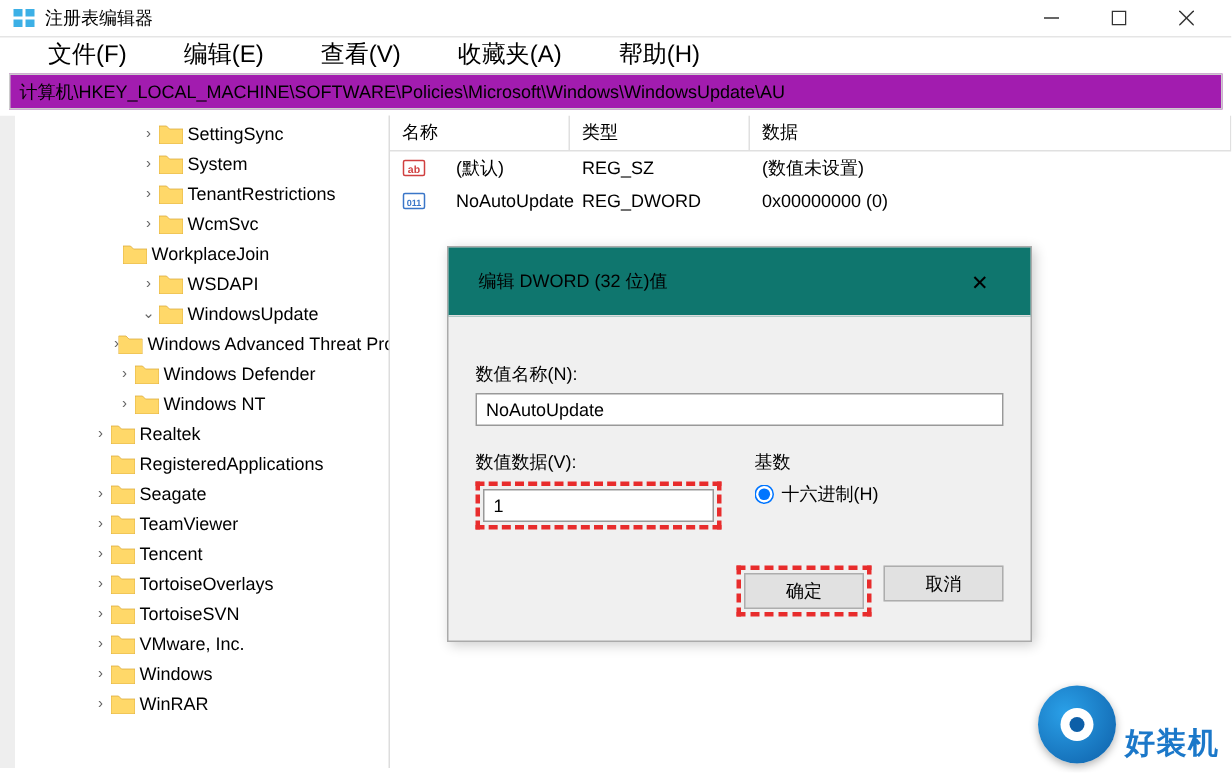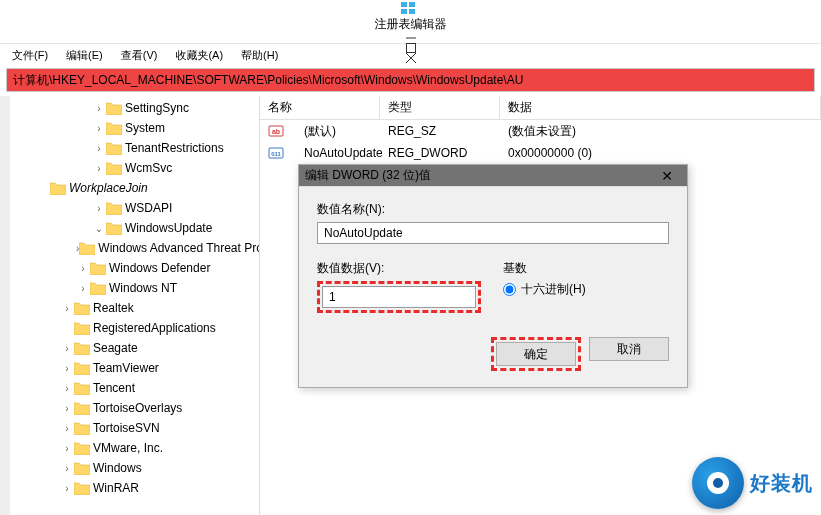--- a/index.html
+++ b/index.html
@@ -1,64 +1,64 @@
 <!DOCTYPE html>
 <html><head>
   <meta charset="utf-8">
   <style>
     * { box-sizing: border-box; margin: 0; padding: 0; }
     body { font-family: "Microsoft YaHei", "Segoe UI", sans-serif; font-size: 12px; background: #fff; width: 821px; height: 515px; overflow: hidden; position: relative; }
     
-    .titlebar { height: 44px; display: flex; align-items: center; padding: 0 8px; border-bottom: 1px solid #e5e5e5; flex-direction: column; }
+    .titlebar { height: 25px; display: flex; align-items: center; padding: 0 8px; border-bottom: 1px solid #e5e5e5; }
     .titlebar-icon { width: 16px; height: 16px; margin-right: 6px; }
     .titlebar-title { flex: 1; font-size: 12px; }
     .win-btn { width: 45px; height: 30px; display: flex; align-items: center; justify-content: center; color: #555; }
     
     .menubar { height: 22px; display: flex; align-items: center; padding: 0 4px; gap: 2px; }
-    .menu-item { padding: 2px 8px; font-size: 11px; }
-    
-    .addressbar { height: 24px; border: 1px solid #ccc; margin: 2px 6px 4px 6px; padding: 2px 6px; display: flex; align-items: center; font-size: 12px; background: #ef4444; }
+    .menu-item { padding: 2px 8px; font-size: 16px; margin-left: 20px; }
+    
+    .addressbar { height: 24px; border: 1px solid #ccc; margin: 2px 6px 4px 6px; padding: 2px 6px; display: flex; align-items: center; font-size: 12px; background: #a21caf; }
     
     .main { display: flex; height: calc(100% - 80px); }
     
     .tree-pane { width: 260px; border-right: 1px solid #ddd; overflow: hidden; padding: 2px 0; position: relative; }
     .tree-pane::before { content: ''; position: absolute; left: 0; top: 0; width: 10px; height: 100%; background: #eee; }
     .tree-item { display: flex; align-items: center; height: 20px; padding-left: 12px; white-space: nowrap; }
     .tree-item.selected { background: #cce8ff; }
     .expander { width: 14px; text-align: center; color: #666; font-size: 10px; }
     .folder-icon { width: 16px; height: 13px; margin-right: 3px; }
     .tree-label { font-size: 12px; }
     
     .list-pane { flex: 1; overflow: hidden; position: relative; }
     .list-header { display: flex; height: 24px; border-bottom: 1px solid #e0e0e0; }
     .list-header-col { padding: 3px 8px; border-right: 1px solid #e0e0e0; font-size: 12px; }
     .list-row { display: flex; height: 22px; align-items: center; }
     .list-cell { padding: 2px 8px; display: flex; align-items: center; gap: 16px; }
     .val-icon { width: 16px; height: 16px; margin-right: 4px; flex-shrink: 0; }
     
     .dialog { position: absolute; left: 298px; top: 164px; width: 390px; background: #f0f0f0; border: 1px solid #aaa; box-shadow: 2px 2px 8px rgba(0,0,0,0.2); }
-    .dialog-title { height: 22px; display: flex; align-items: center; padding: 0 6px; background: #737373; border-bottom: 1px solid #ddd; font-size: 12px; }
+    .dialog-title { height: 46px; display: flex; align-items: center; padding: 0 20px; background: #0f766e; border-bottom: 1px solid #ddd; font-size: 12px; }
     .dialog-title-text { flex: 1; }
     .dialog-close { font-size: 14px; padding: 0 8px; }
-    .dialog-body { padding: 14px 18px 16px 18px; }
+    .dialog-body { padding: 30px 18px 16px 18px; }
     .field-label { font-size: 12px; margin-bottom: 4px; }
     .text-input { width: 100%; border: 1px solid #999; padding: 3px 6px; font-size: 12px; background: #fff; font-family: inherit; }
     .text-input[readonly] { background: #fff; }
     .row { display: flex; gap: 20px; margin-top: 16px; }
     .col { flex: 1; }
     .radio-row { display: flex; align-items: center; margin: 4px 0; font-size: 12px; }
     .radio-row input { margin-right: 5px; }
     .btn-row { display: flex; justify-content: flex-end; gap: 8px; margin-top: 24px; }
     .btn { width: 80px; height: 24px; border: 1px solid #adadad; background: #e1e1e1; font-size: 12px; font-family: inherit; }
     
     .highlight-box { border: 3px dashed #e82c2c; }
     .hl-input { display: inline-block; padding: 2px; }
     .hl-btn { padding: 2px; display: inline-block; }
     
-    .watermark { position: absolute; right: 8px; bottom: 6px; display: flex; align-items: center; gap: 6px; }
+    .watermark { position: absolute; right: 8px; bottom: 6px; display: flex; align-items: flex-end; gap: 6px; }
     .watermark-circle { width: 52px; height: 52px; border-radius: 50%; background: radial-gradient(circle at 35% 35%, #2aa0e8, #0e5fa8); display: flex; align-items: center; justify-content: center; box-shadow: 0 2px 6px rgba(0,0,0,0.3); }
     .watermark-eye { width: 22px; height: 22px; border-radius: 50%; background: #fff; display: flex; align-items: center; justify-content: center; }
     .watermark-pupil { width: 10px; height: 10px; border-radius: 50%; background: #0d5fa8; }
     .watermark-text { font-size: 20px; font-weight: bold; color: #1b78c9; letter-spacing: 1px; }
   </style>
 </head>
 <body>
 
 <div class="titlebar">
   <span class="titlebar-icon">
@@ -123,21 +123,21 @@
           </svg></span>
         <span class="tree-label">TenantRestrictions</span>
       </div>
       <div class="tree-item" style="padding-left: 92px;">
         <span class="expander">›</span>
         <span class="folder-icon"><svg width="16" height="13" viewBox="0 0 16 13">
             <path d="M0 1 L5 1 L7 3 L16 3 L16 13 L0 13 Z" fill="#ffd869" stroke="#d9a83a" stroke-width="0.5"></path>
           </svg></span>
         <span class="tree-label">WcmSvc</span>
       </div>
-      <div class="tree-item" style="padding-left: 36px; font-style: italic;">
+      <div class="tree-item" style="padding-left: 68px;">
         <span class="expander"></span>
         <span class="folder-icon"><svg width="16" height="13" viewBox="0 0 16 13">
             <path d="M0 1 L5 1 L7 3 L16 3 L16 13 L0 13 Z" fill="#ffd869" stroke="#d9a83a" stroke-width="0.5"></path>
           </svg></span>
         <span class="tree-label">WorkplaceJoin</span>
       </div>
       <div class="tree-item" style="padding-left: 92px;">
         <span class="expander">›</span>
         <span class="folder-icon"><svg width="16" height="13" viewBox="0 0 16 13">
             <path d="M0 1 L5 1 L7 3 L16 3 L16 13 L0 13 Z" fill="#ffd869" stroke="#d9a83a" stroke-width="0.5"></path>

